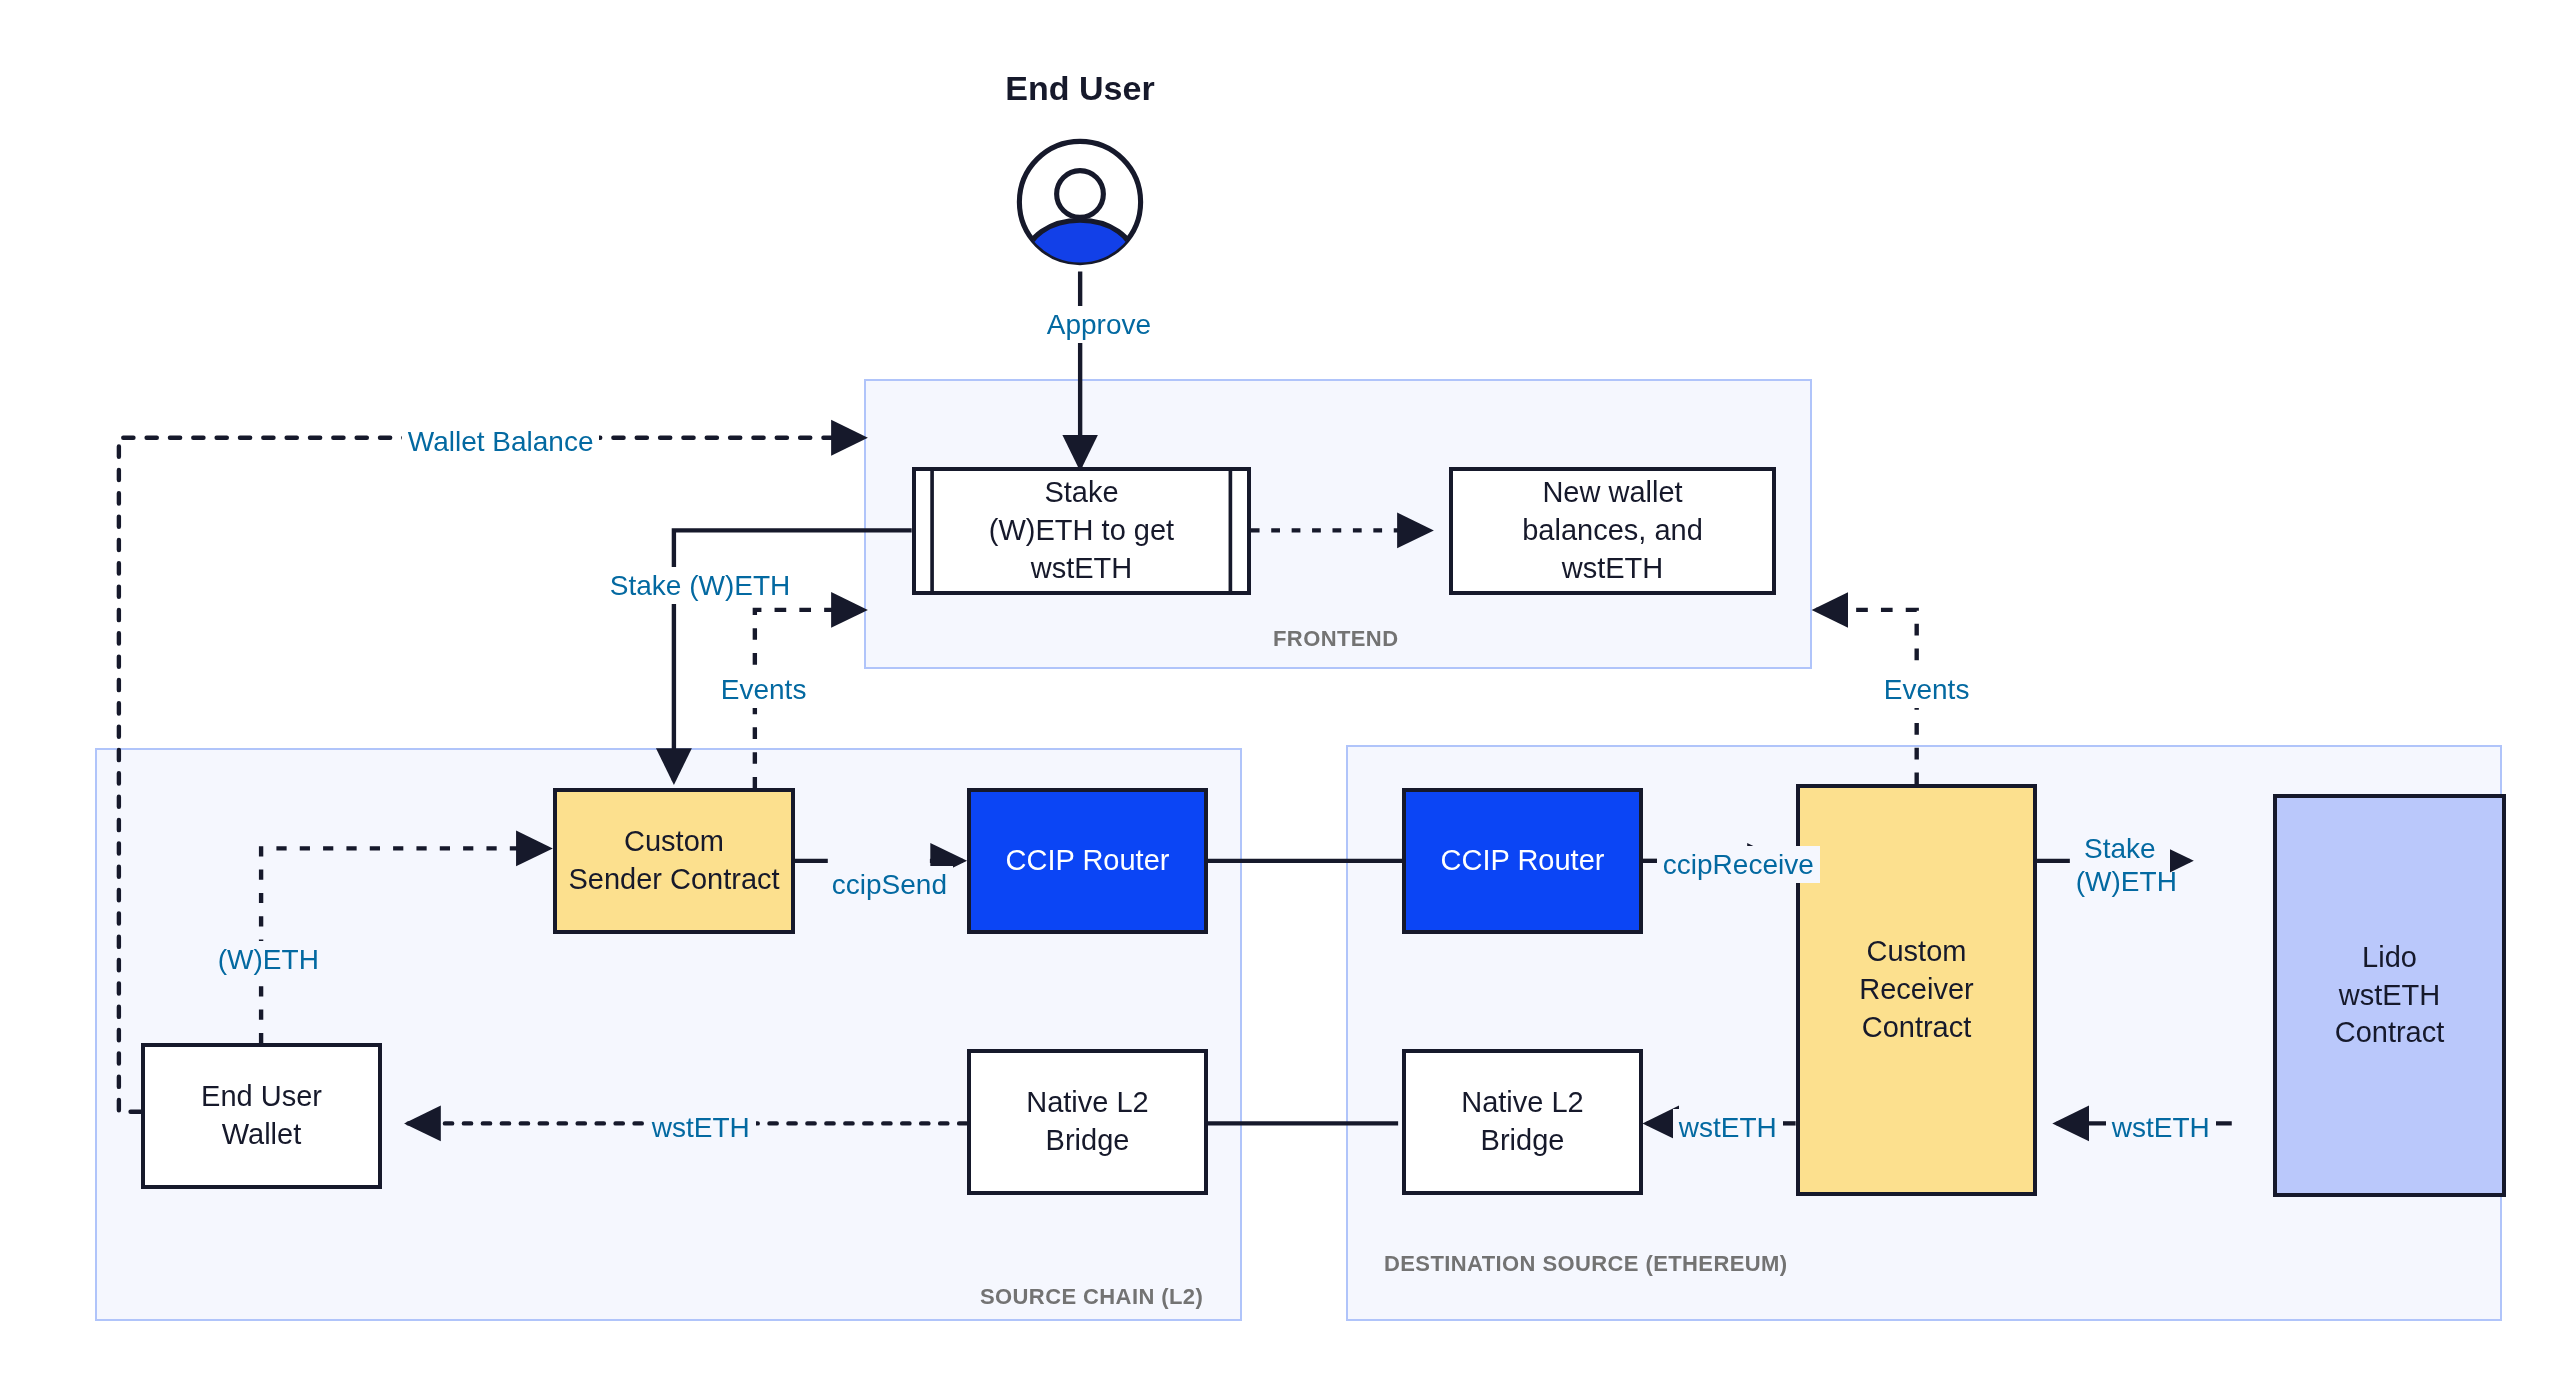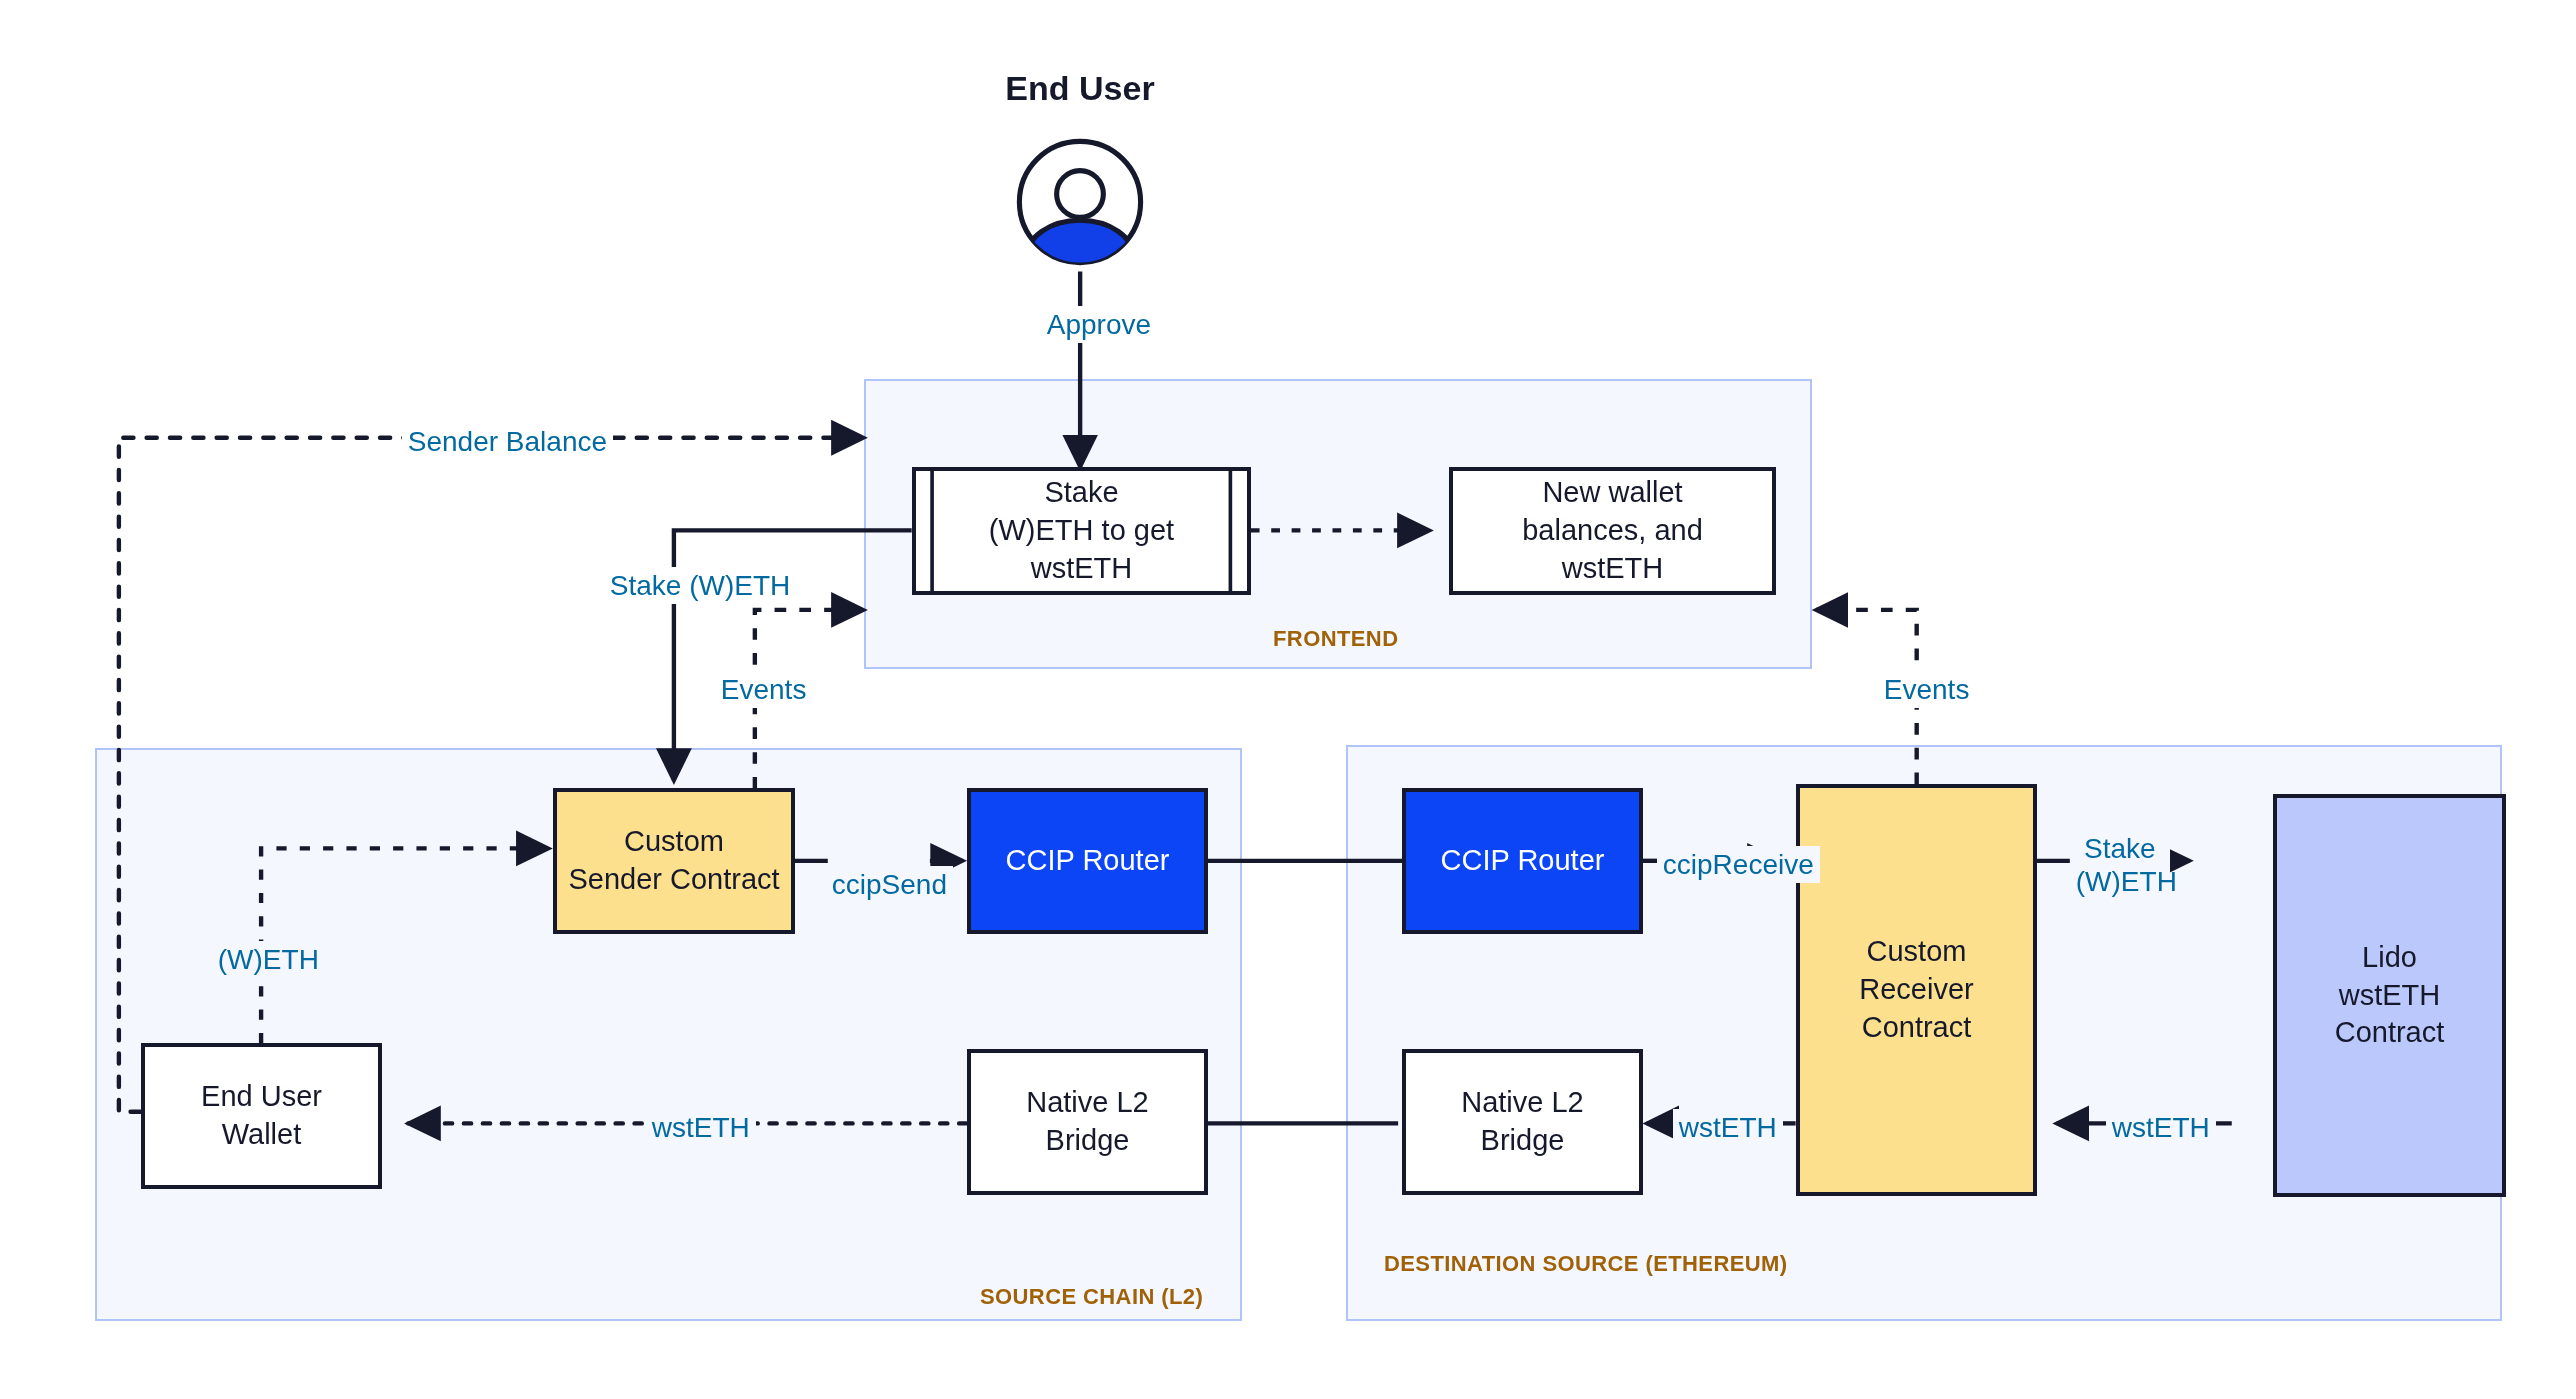--- a/index.html
+++ b/index.html
@@ -9,21 +9,21 @@
 
   .node{position:absolute;box-sizing:border-box;display:flex;align-items:center;justify-content:center;text-align:center;color:#16192b;}
   .node span{display:block;line-height:1.30;}
 
   .box-plain{background:#ffffff;border:4.4px solid #16192b;font-size:29px;}
   .box-yellow{background:#FCE08E;border:4.4px solid #16192b;font-size:29px;}
   .box-blue{background:#0B45F5;border:4.4px solid #16192b;color:#ffffff;font-size:29px;}
   .box-lido{background:#BAC8FB;border:4.4px solid #16192b;font-size:29px;margin-left:41px;}
 
   .container-zone{position:absolute;box-sizing:border-box;background:#F5F7FE;border:2.2px solid #B0C4FA;}
-  .zone-label{position:absolute;color:#a16207;font-size:22px;font-weight:bold;letter-spacing:0.4px;white-space:nowrap;}
+  .zone-label{position:absolute;color:#737373;font-size:22px;font-weight:bold;letter-spacing:0.4px;white-space:nowrap;}
 
   .edge-label{position:absolute;font-size:28px;color:#0369a1;white-space:nowrap;background:#ffffff;padding:1.5px 5.8px;text-align:center;line-height:1.2;}
   .edge-label.on-zone{background:#F5F7FE;}
   .edge-label.two-line{line-height:1.18;}
 
   #title-enduser{position:absolute;left:934px;top:69px;width:292px;text-align:center;font-size:34px;font-weight:bold;color:#16192b;}
   #avatar{position:absolute;left:1015px;top:137px;width:130px;height:130px;}
 </style>
 </head>
 <body>
@@ -152,21 +152,21 @@
   </div>
 
   <div class="node box-lido" style="left:2232px;top:794px;width:233px;height:403px;">
     <span style="white-space:pre-line;">Lido
 wstETH
 Contract</span>
   </div>
 
   <div class="edge-label" style="left:1041px;top:306px;">Approve</div>
 
-  <div class="edge-label" style="left:402px;top:423px;">Sender Balance</div>
+  <div class="edge-label" style="left:402px;top:423px;">Wallet Balance</div>
 
   <div class="edge-label" style="left:604px;top:567px;">Stake (W)ETH</div>
 
   <div class="edge-label" style="left:715px;top:671px;">Events</div>
 
   <div class="edge-label" style="left:1878px;top:671px;">Events</div>
 
   <div class="edge-label on-zone" style="left:212px;top:941px;">(W)ETH</div>
 
   <div class="edge-label on-zone" style="left:826px;top:866px;">ccipSend</div>

